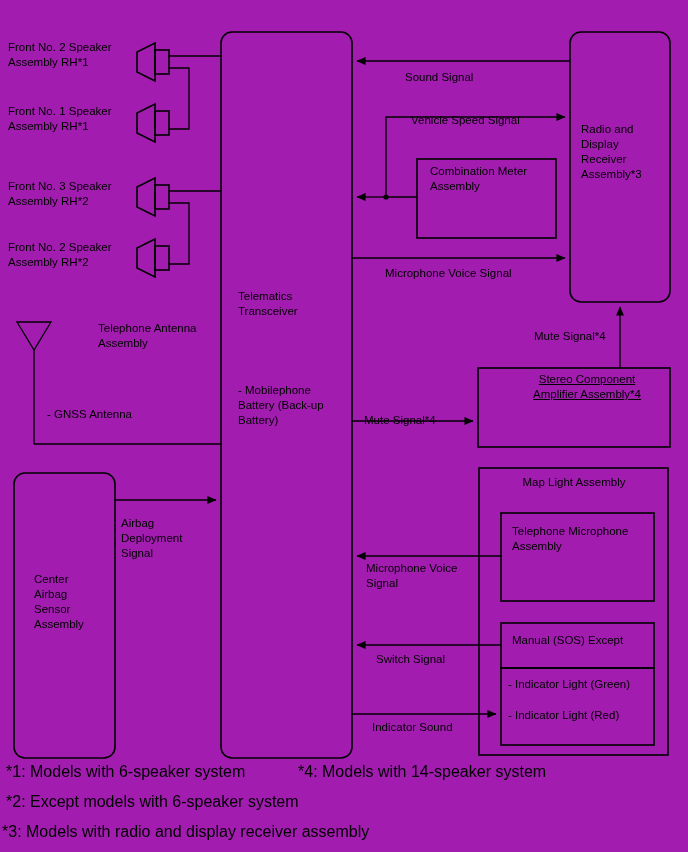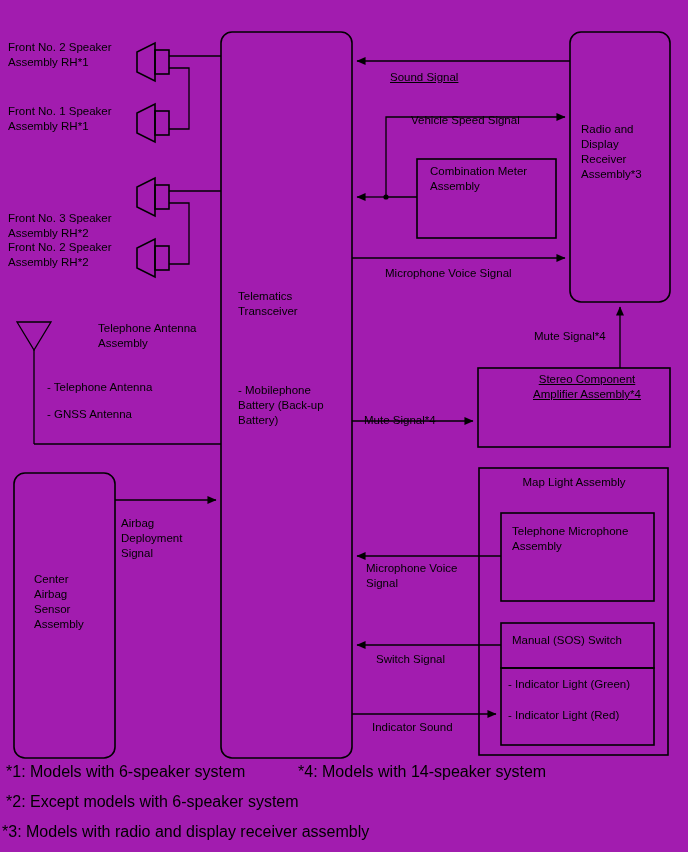--- a/index.html
+++ b/index.html
@@ -121,28 +121,27 @@
 
       <path d="M 352 714 L 496 714" marker-end="url(#arrow)"></path>
 
     </g>
   </svg>
 
   <div class="lbl" style="left:8px; top:40px; width:120px;">Front No. 2 Speaker
 Assembly RH*1</div>
   <div class="lbl" style="left:8px; top:104px; width:120px;">Front No. 1 Speaker
 Assembly RH*1</div>
-  <div class="lbl" style="left:8px; top:179px; width:120px;margin-top:32px;">Front No. 3 Speaker
+  <div class="lbl" style="left:8px; top:179px; width:120px;">Front No. 3 Speaker
 Assembly RH*2</div>
   <div class="lbl" style="left:8px; top:240px; width:120px;">Front No. 2 Speaker
 Assembly RH*2</div>
 
   <div class="lbl" style="left:50px; top:321px; width:140px;margin-left:48px;">Telephone Antenna
 Assembly</div>
-  <div class="lbl" style="left:47px; top:380px; width:160px;">- Telephone Antenna</div>
   <div class="lbl" style="left:47px; top:407px; width:160px;">- GNSS Antenna</div>
 
   <div class="lbl" style="left:238px; top:289px; width:110px;">Telematics
 Transceiver</div>
   <div class="lbl" style="left:238px; top:383px; width:110px;">- Mobilephone
 Battery (Back-up
 Battery)</div>
 
   <div class="lbl" style="left:581px; top:122px; width:90px;">Radio and
 Display
@@ -156,25 +155,25 @@
 Amplifier Assembly*4</div>
 
   <div class="lbl" style="left:34px; top:572px; width:90px;">Center
 Airbag
 Sensor
 Assembly</div>
 
   <div class="lbl center" style="left:489px; top:475px; width:170px;">Map Light Assembly</div>
   <div class="lbl" style="left:512px; top:524px; width:145px;">Telephone Microphone
 Assembly</div>
-  <div class="lbl" style="left:512px; top:633px; width:145px;">Manual (SOS) Switch</div>
+  <div class="lbl" style="left:512px; top:633px; width:145px;">Manual (SOS) Except</div>
   <div class="lbl" style="left:508px; top:677px; width:150px;">- Indicator Light (Green)</div>
   <div class="lbl" style="left:508px; top:708px; width:150px;">- Indicator Light (Red)</div>
 
-  <div class="lbl" style="left:390px; top:70px; width:180px;text-decoration:underline;">Sound Signal</div>
+  <div class="lbl" style="left:405px; top:70px; width:180px;">Sound Signal</div>
   <div class="lbl" style="left:411px; top:113px; width:200px;">Vehicle Speed Signal</div>
   <div class="lbl" style="left:385px; top:266px; width:230px;">Microphone Voice Signal</div>
   <div class="lbl" style="left:534px; top:329px; width:120px;">Mute Signal*4</div>
   <div class="lbl" style="left:364px; top:413px; width:120px;">Mute Signal*4</div>
   <div class="lbl" style="left:121px; top:516px; width:100px;">Airbag
 Deployment
 Signal</div>
   <div class="lbl" style="left:366px; top:561px; width:140px;">Microphone Voice
 Signal</div>
   <div class="lbl" style="left:376px; top:652px; width:140px;">Switch Signal</div>

